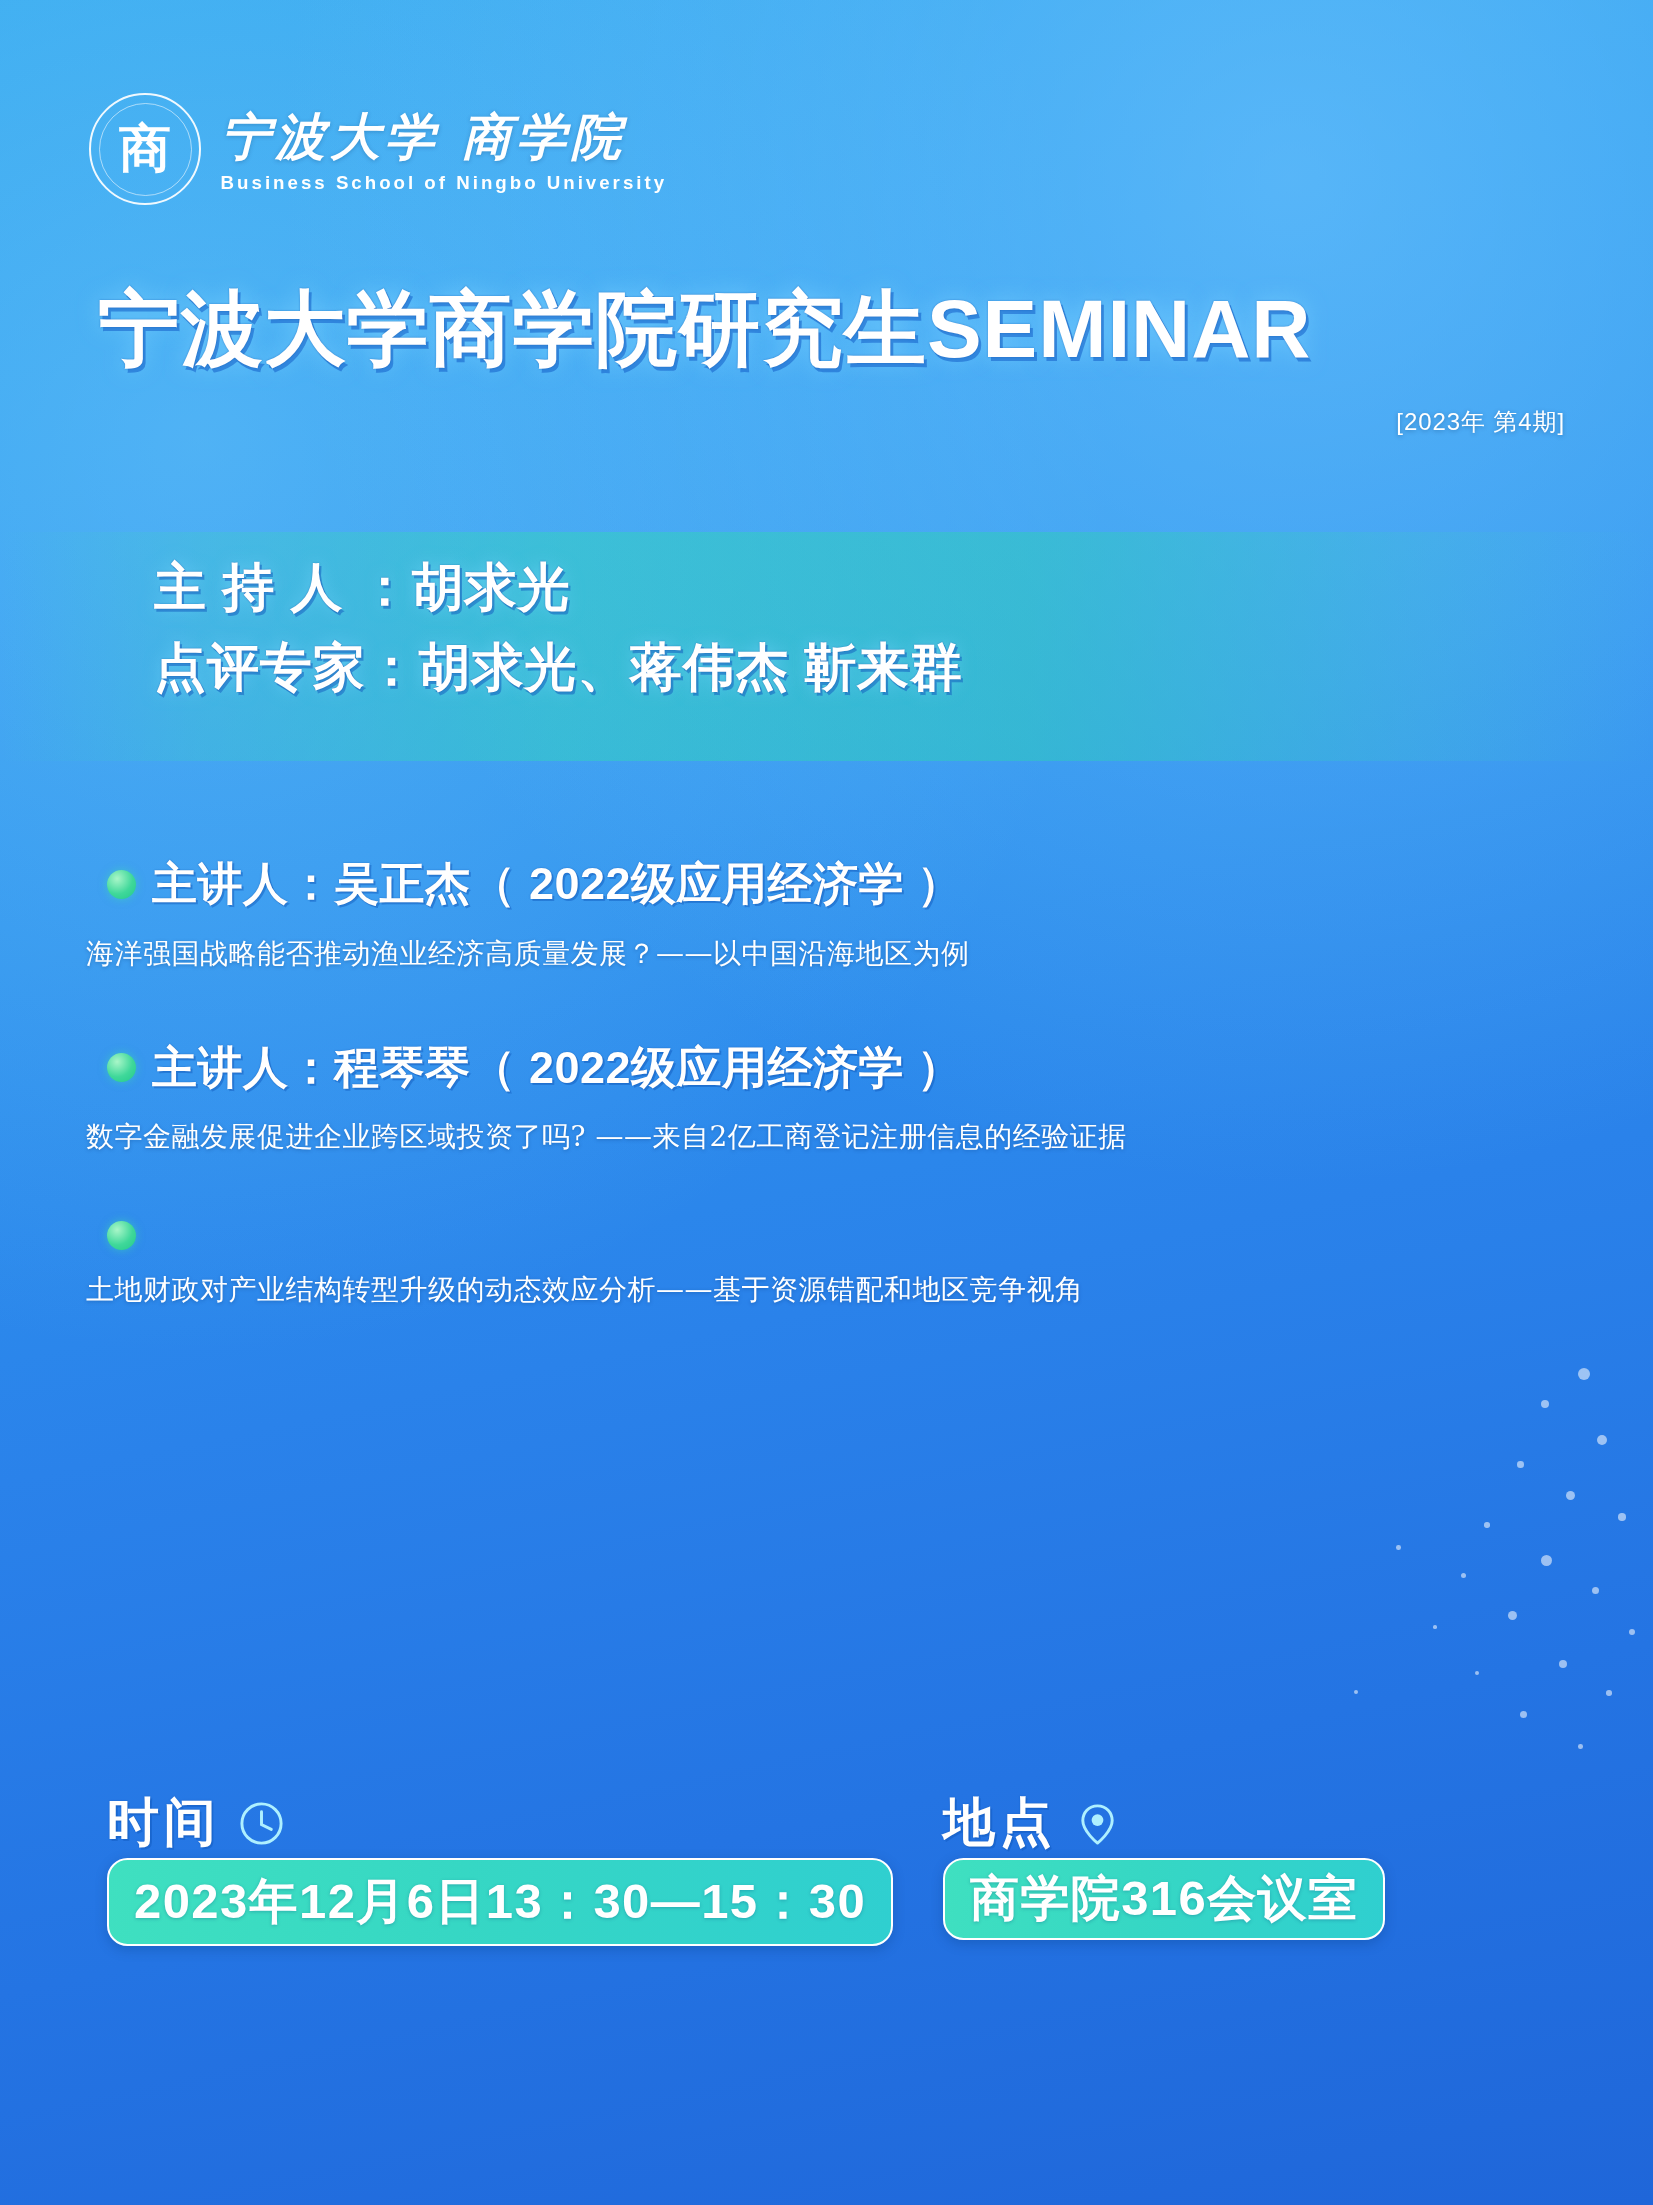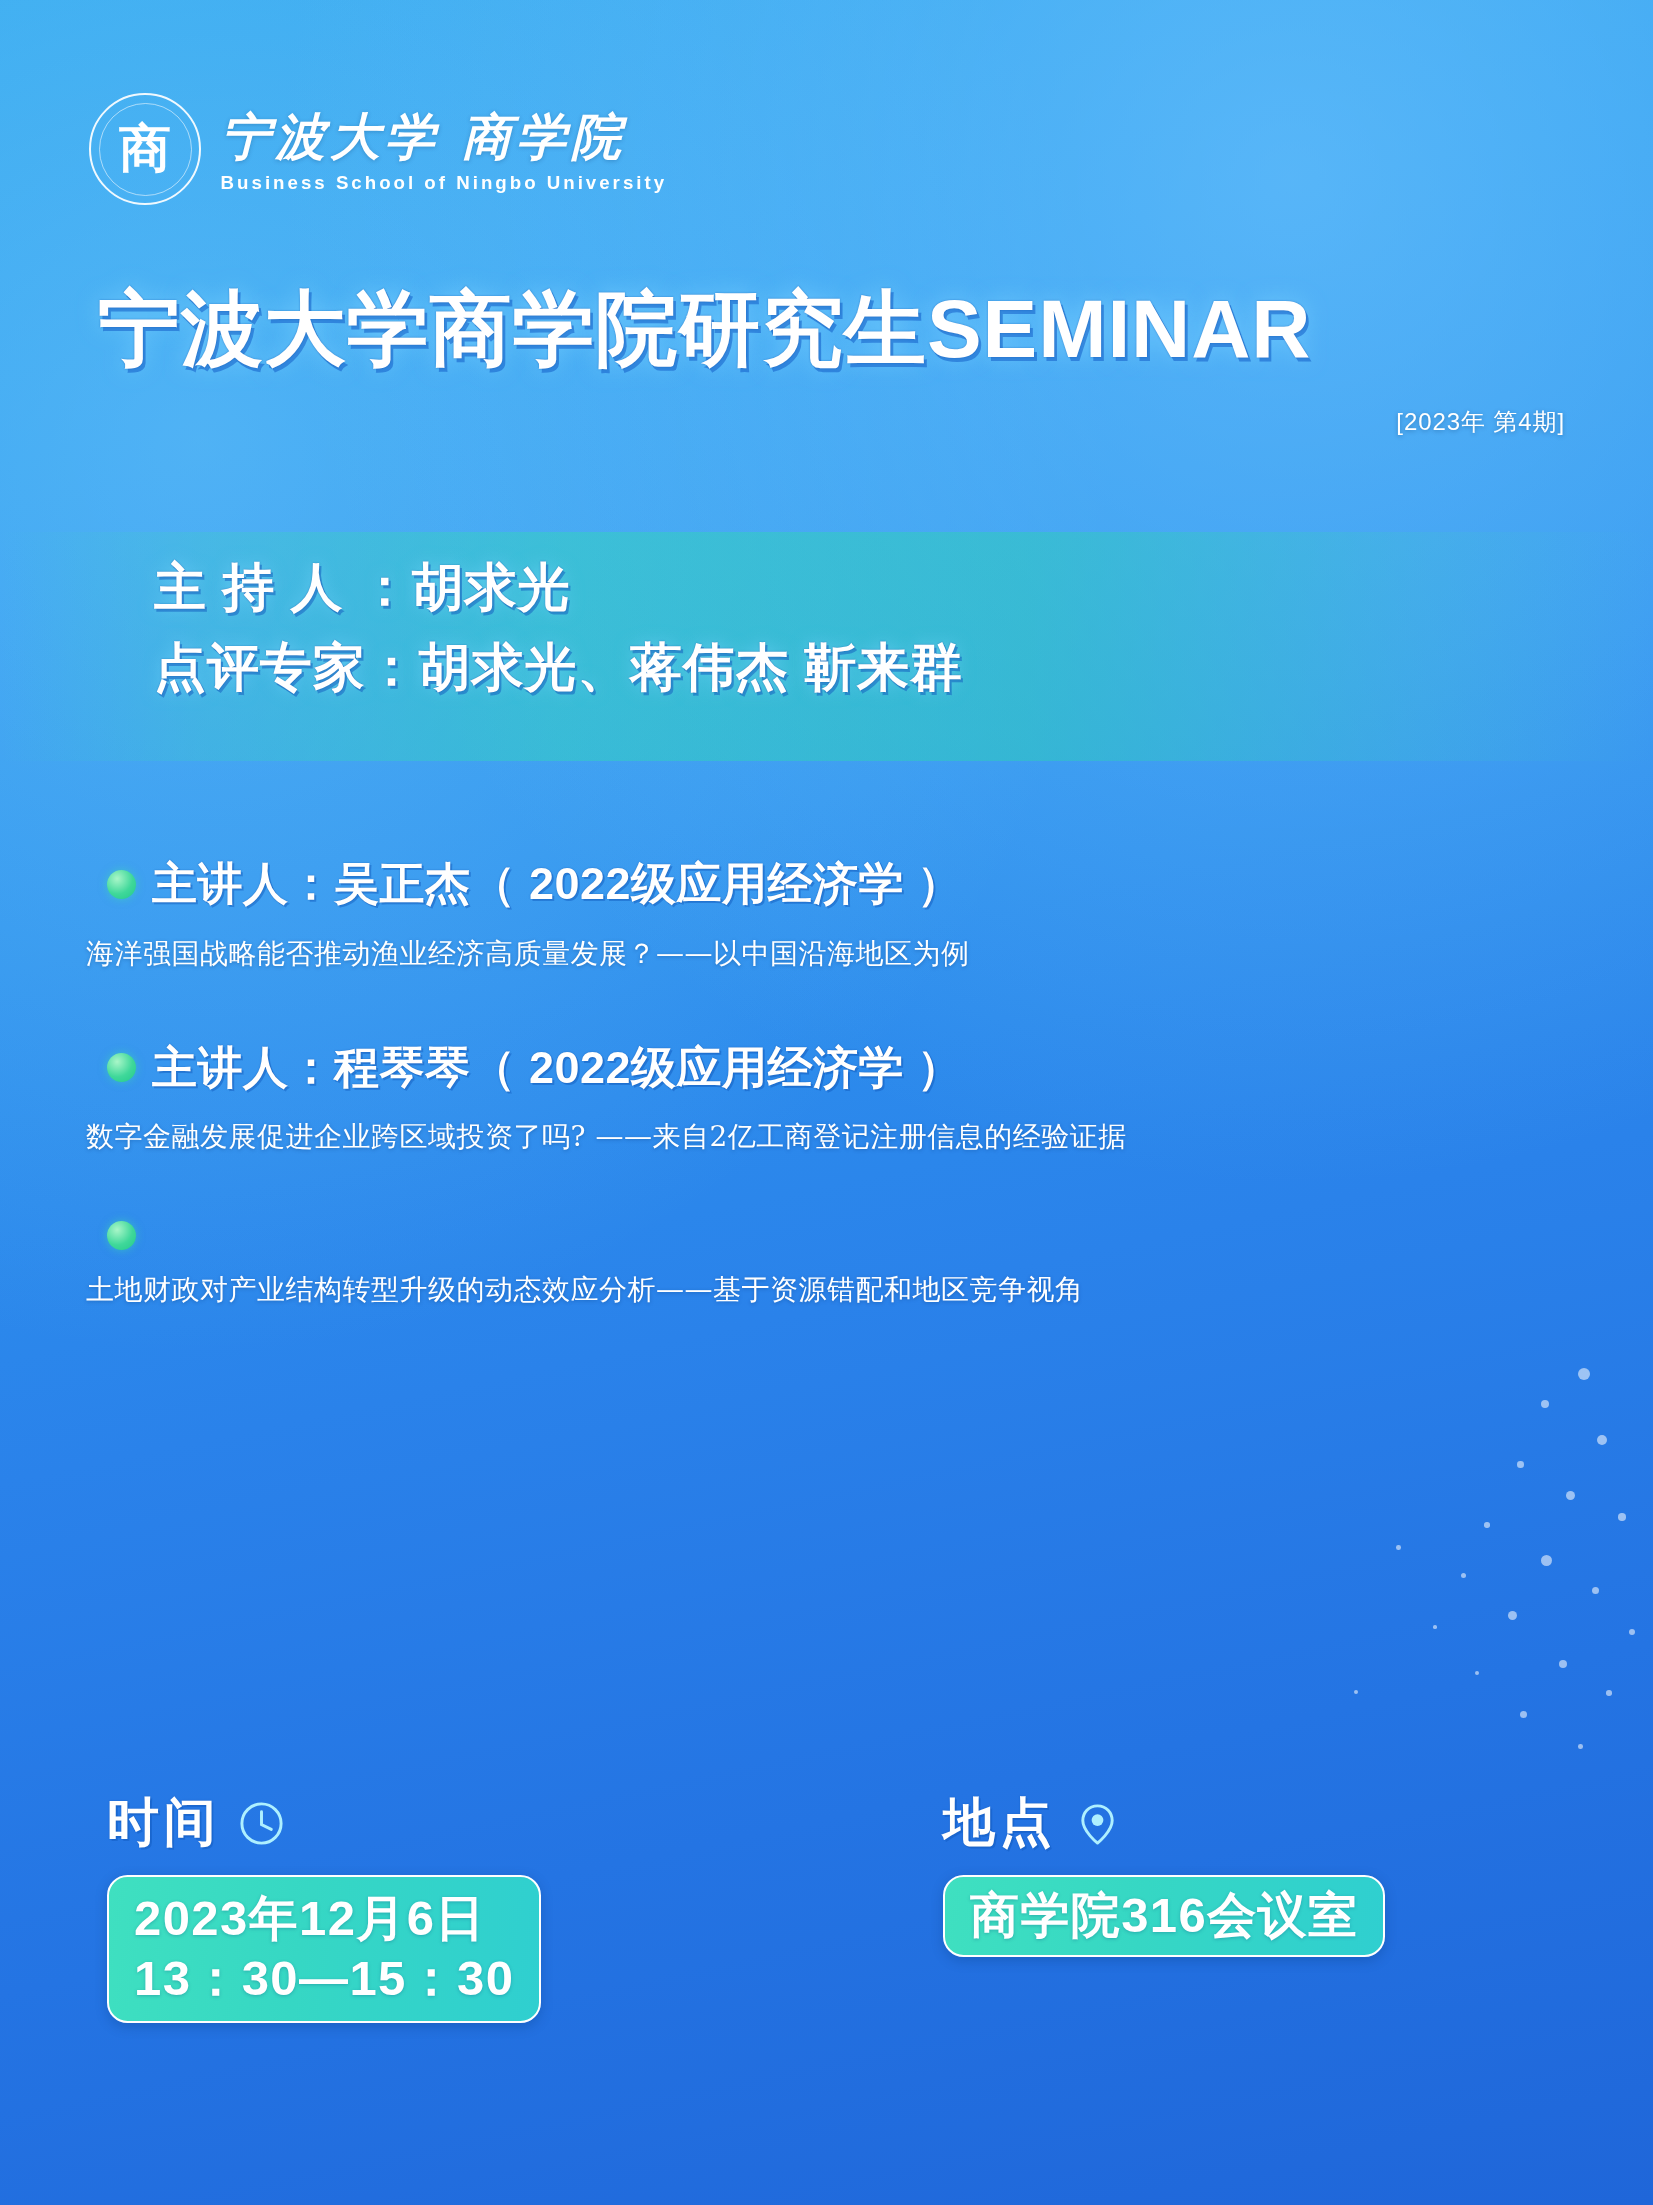--- a/index.html
+++ b/index.html
@@ -179,39 +179,38 @@
   
   .footer { position: absolute; left: 0; top: 1788px; width: 100%; }
   .foot-col { position: absolute; }
   .foot-col.time { left: 107px; }
   .foot-col.place { left: 943px; }
 
   .foot-label-row {
     display: flex;
     align-items: center;
     gap: 17px;
-    margin-bottom: 17px;
   }
   .foot-label {
     font-size: 52px;
     font-weight: bold;
     color: #ffffff;
     letter-spacing: 4.7px;
     text-shadow:
       0 0 1.4px rgba(10,70,160,0.6),
       1.9px 2.3px 0 rgba(18,90,190,0.45);
   }
   .foot-icon { width: 49px; height: 49px; flex: none; }
   .pill {
     border: 2.8px solid #ffffff;
     border-radius: 20.5px;
     background: linear-gradient(100deg, #3fe0c0 0%, #36d7c4 45%, #2fcfd0 100%);
     color: #ffffff;
     display: inline-flex;
-    flex-direction: column;
+    flex-direction: row;
     justify-content: flex-start;
     padding: 12px 25px;
     box-shadow: 0 3.7px 12px rgba(0,50,110,0.25);
   }
   .pill .pline {
     font-size: 49px;
     font-weight: bold;
     letter-spacing: 1.4px;
     line-height: 1.22;
     white-space: nowrap;

